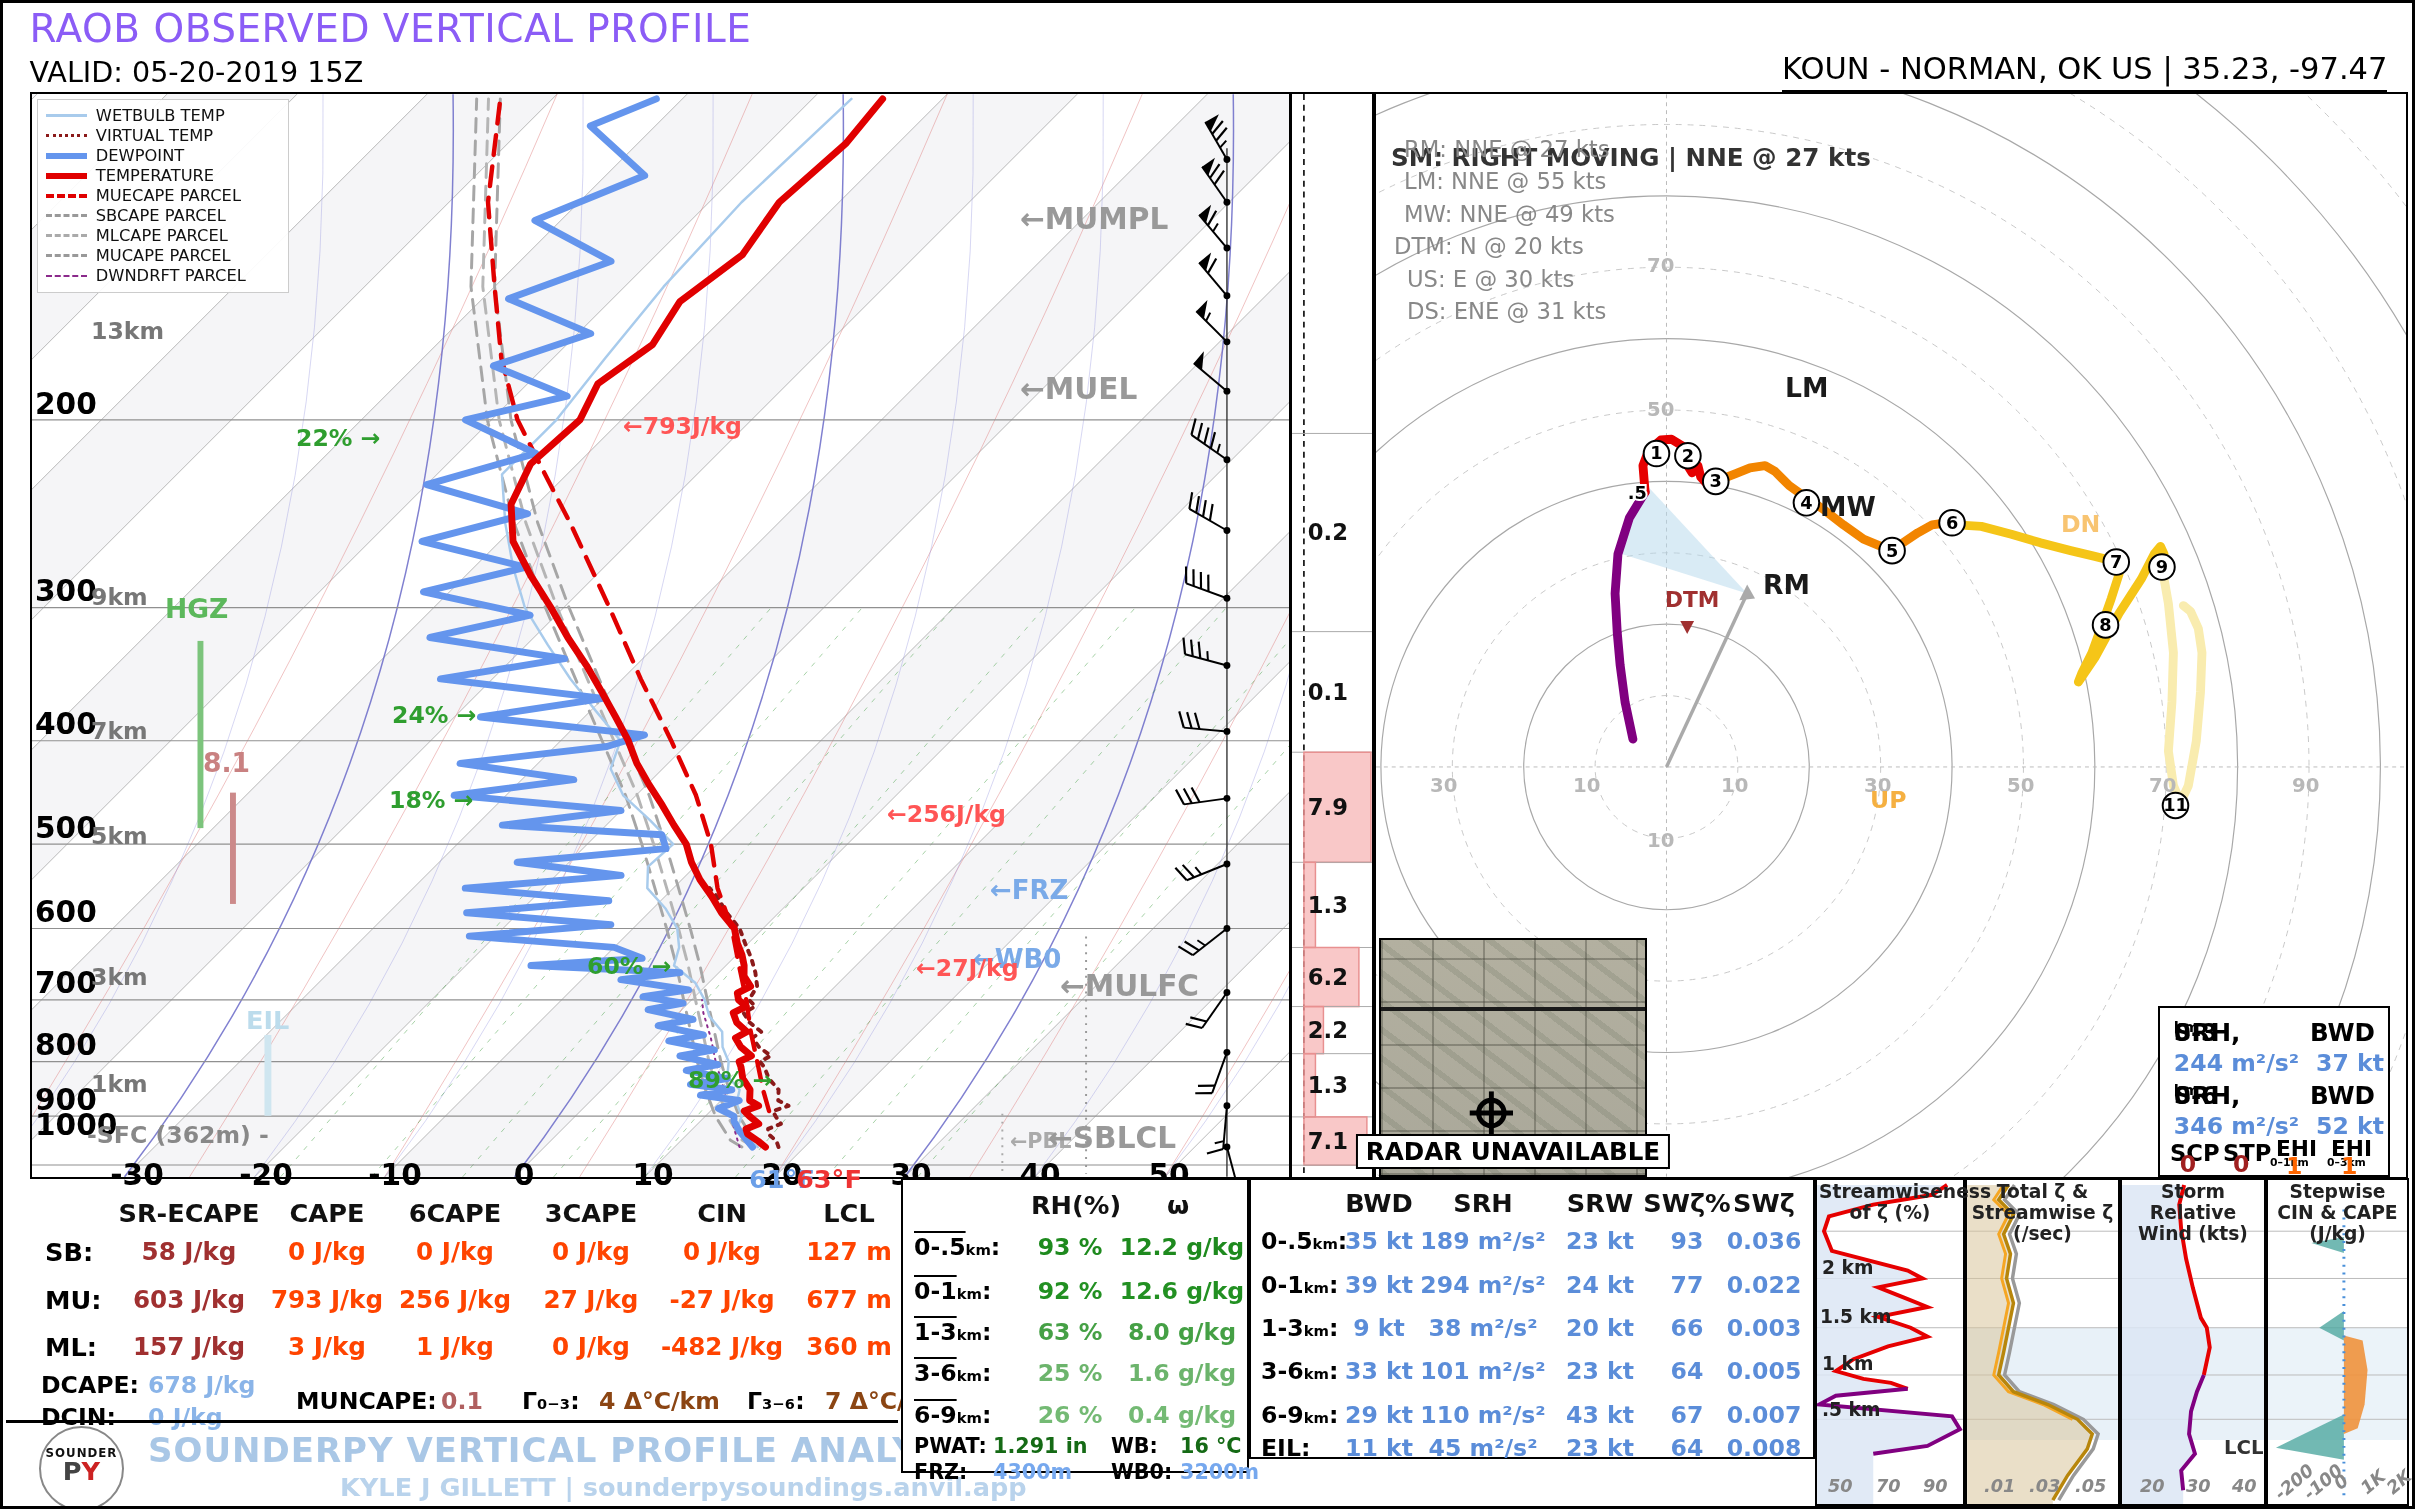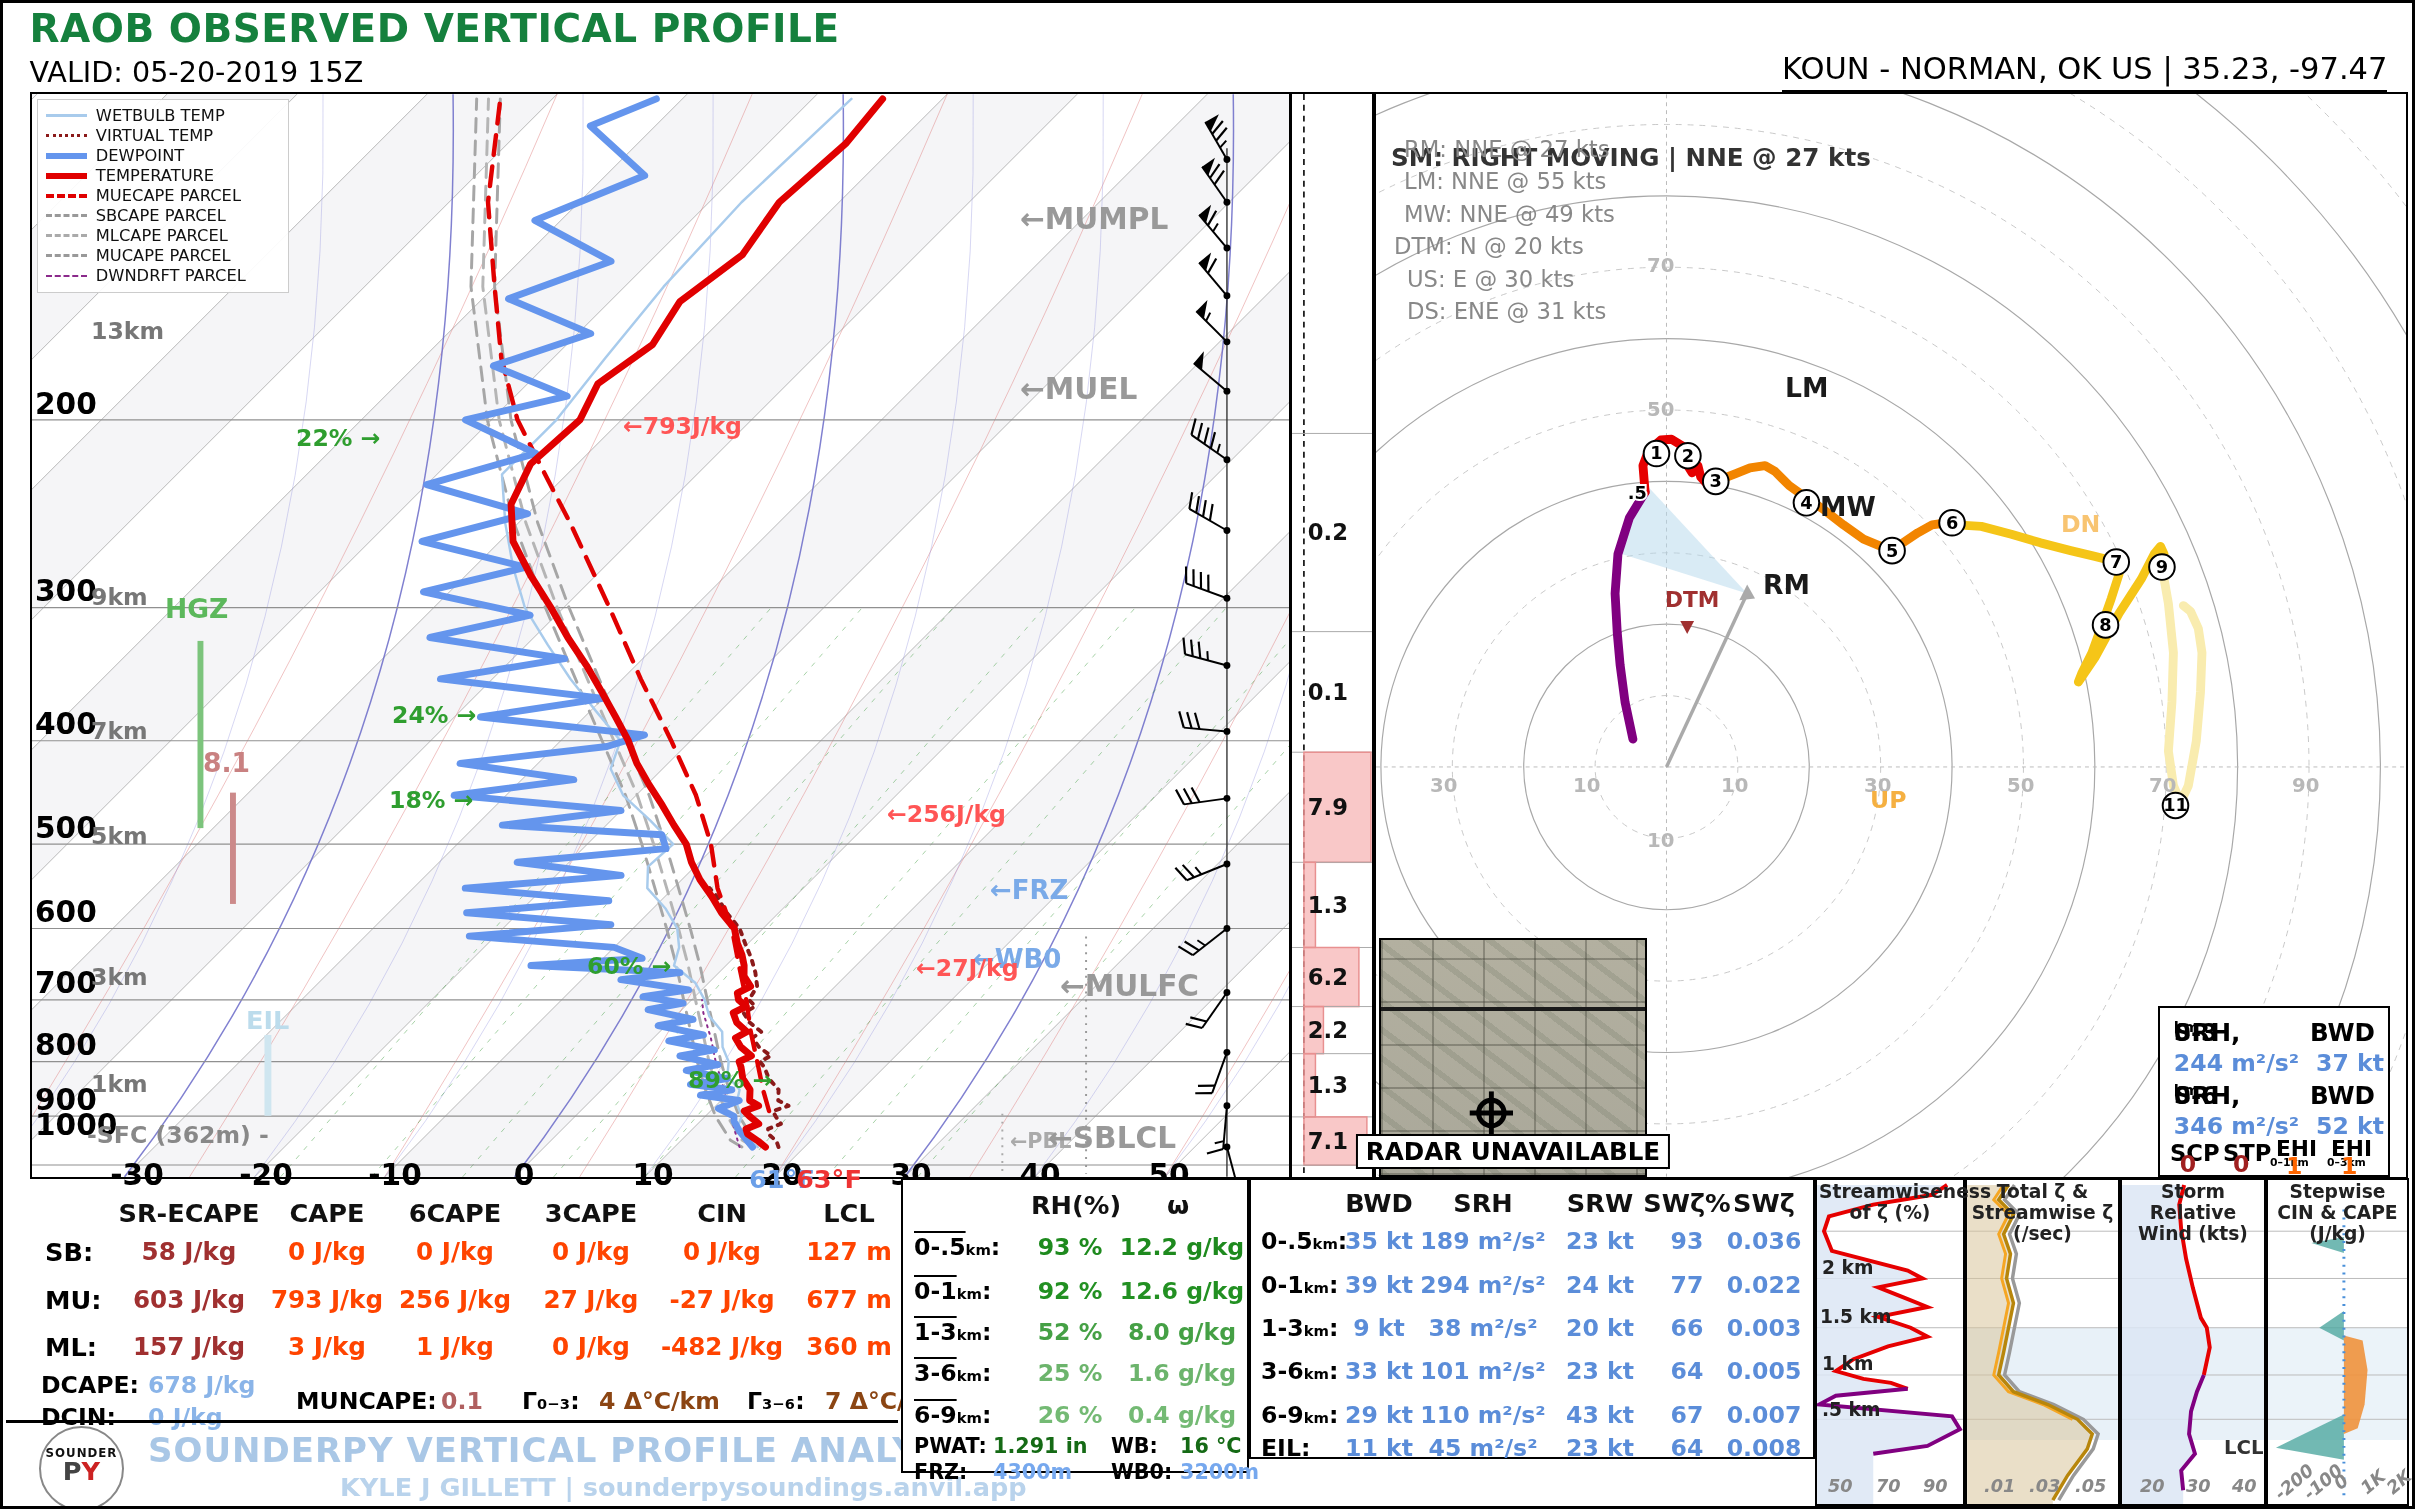--- a/index.html
+++ b/index.html
@@ -2,21 +2,21 @@
 <html><head>
 <meta charset="utf-8">
 <style>
   html,body{margin:0;padding:0;background:#222;}
   #root{position:relative;width:2415px;height:1509px;background:#fff;font-family:"DejaVu Sans",sans-serif;overflow:hidden;}
   .frame{position:absolute;inset:0;border:3px solid #000;pointer-events:none;z-index:50;}
   .abs{position:absolute;}
   .panel{position:absolute;border:2px solid #000;background:#fff;box-sizing:border-box;}
   .ctr{transform:translateX(-50%);white-space:nowrap;}
   
-  .title{left:29.6px;top:5.9px;font-size:39px;font-weight:700;color:#15803d;letter-spacing:0.5px;}
+  .title{left:29.6px;top:5.9px;font-size:39px;font-weight:400;color:#8b5cf6;letter-spacing:0.5px;}
   .valid{left:29.6px;top:55px;font-size:28.6px;color:#000;}
   .loc{right:27.6px;top:51px;font-size:30.5px;color:#000;border-bottom:3px solid #000;padding-bottom:3.9px;}
   
   .plabel{font-size:29.6px;font-weight:bold;color:#000;}
   .hlabel{font-size:23.6px;font-weight:bold;color:#777;}
   .tlabel{font-size:29.6px;font-weight:bold;color:#000;}
   .green{color:#2f9e2f;font-weight:bold;font-size:23.6px;}
   .redlab{color:#ff5555;font-weight:bold;font-size:23.6px;}
   .blulab{color:#7aaae8;font-weight:bold;font-size:26px;}
   .graylab{color:#999;font-weight:bold;font-size:29.6px;}
@@ -553,21 +553,21 @@
   <div class="panel" style="left:901px;top:1178px;width:348px;height:295px;"></div>
   <span class="abs th ctr" style="left:1076px;top:1190px">RH(%)</span>
   <span class="abs th ctr" style="left:1178px;top:1190px">ω</span>
   <span class="abs rowlab" style="left:914px;top:1233px;font-size:23.6px"><span class="ovl">0-.5</span><span class="sub">km</span>:</span>
   <span class="abs ctr" style="left:1070px;top:1233px;color:#1e8a1e;font-weight:bold;font-size:23.6px">93 %</span>
   <span class="abs ctr" style="left:1182px;top:1233px;color:#1e8a1e;font-weight:bold;font-size:23.6px">12.2 g/kg</span>
   <span class="abs rowlab" style="left:914px;top:1277px;font-size:23.6px"><span class="ovl">0-1</span><span class="sub">km</span>:</span>
   <span class="abs ctr" style="left:1070px;top:1277px;color:#229022;font-weight:bold;font-size:23.6px">92 %</span>
   <span class="abs ctr" style="left:1182px;top:1277px;color:#229022;font-weight:bold;font-size:23.6px">12.6 g/kg</span>
   <span class="abs rowlab" style="left:914px;top:1318px;font-size:23.6px"><span class="ovl">1-3</span><span class="sub">km</span>:</span>
-  <span class="abs ctr" style="left:1070px;top:1318px;color:#45a045;font-weight:bold;font-size:23.6px">52 %</span>
+  <span class="abs ctr" style="left:1070px;top:1318px;color:#45a045;font-weight:bold;font-size:23.6px">63 %</span>
   <span class="abs ctr" style="left:1182px;top:1318px;color:#45a045;font-weight:bold;font-size:23.6px">8.0 g/kg</span>
   <span class="abs rowlab" style="left:914px;top:1359px;font-size:23.6px"><span class="ovl">3-6</span><span class="sub">km</span>:</span>
   <span class="abs ctr" style="left:1070px;top:1359px;color:#6cb46c;font-weight:bold;font-size:23.6px">25 %</span>
   <span class="abs ctr" style="left:1182px;top:1359px;color:#6cb46c;font-weight:bold;font-size:23.6px">1.6 g/kg</span>
   <span class="abs rowlab" style="left:914px;top:1401px;font-size:23.6px"><span class="ovl">6-9</span><span class="sub">km</span>:</span>
   <span class="abs ctr" style="left:1070px;top:1401px;color:#74ba74;font-weight:bold;font-size:23.6px">26 %</span>
   <span class="abs ctr" style="left:1182px;top:1401px;color:#74ba74;font-weight:bold;font-size:23.6px">0.4 g/kg</span>
   <span class="abs small-bold" style="left:914px;top:1434px;font-size:20.7px">PWAT:</span>
   <span class="abs" style="left:993px;top:1434px;color:#156a15;font-weight:bold;font-size:20.7px">1.291 in</span>
   <span class="abs small-bold" style="left:1111px;top:1434px;font-size:20.7px">WB:</span>

